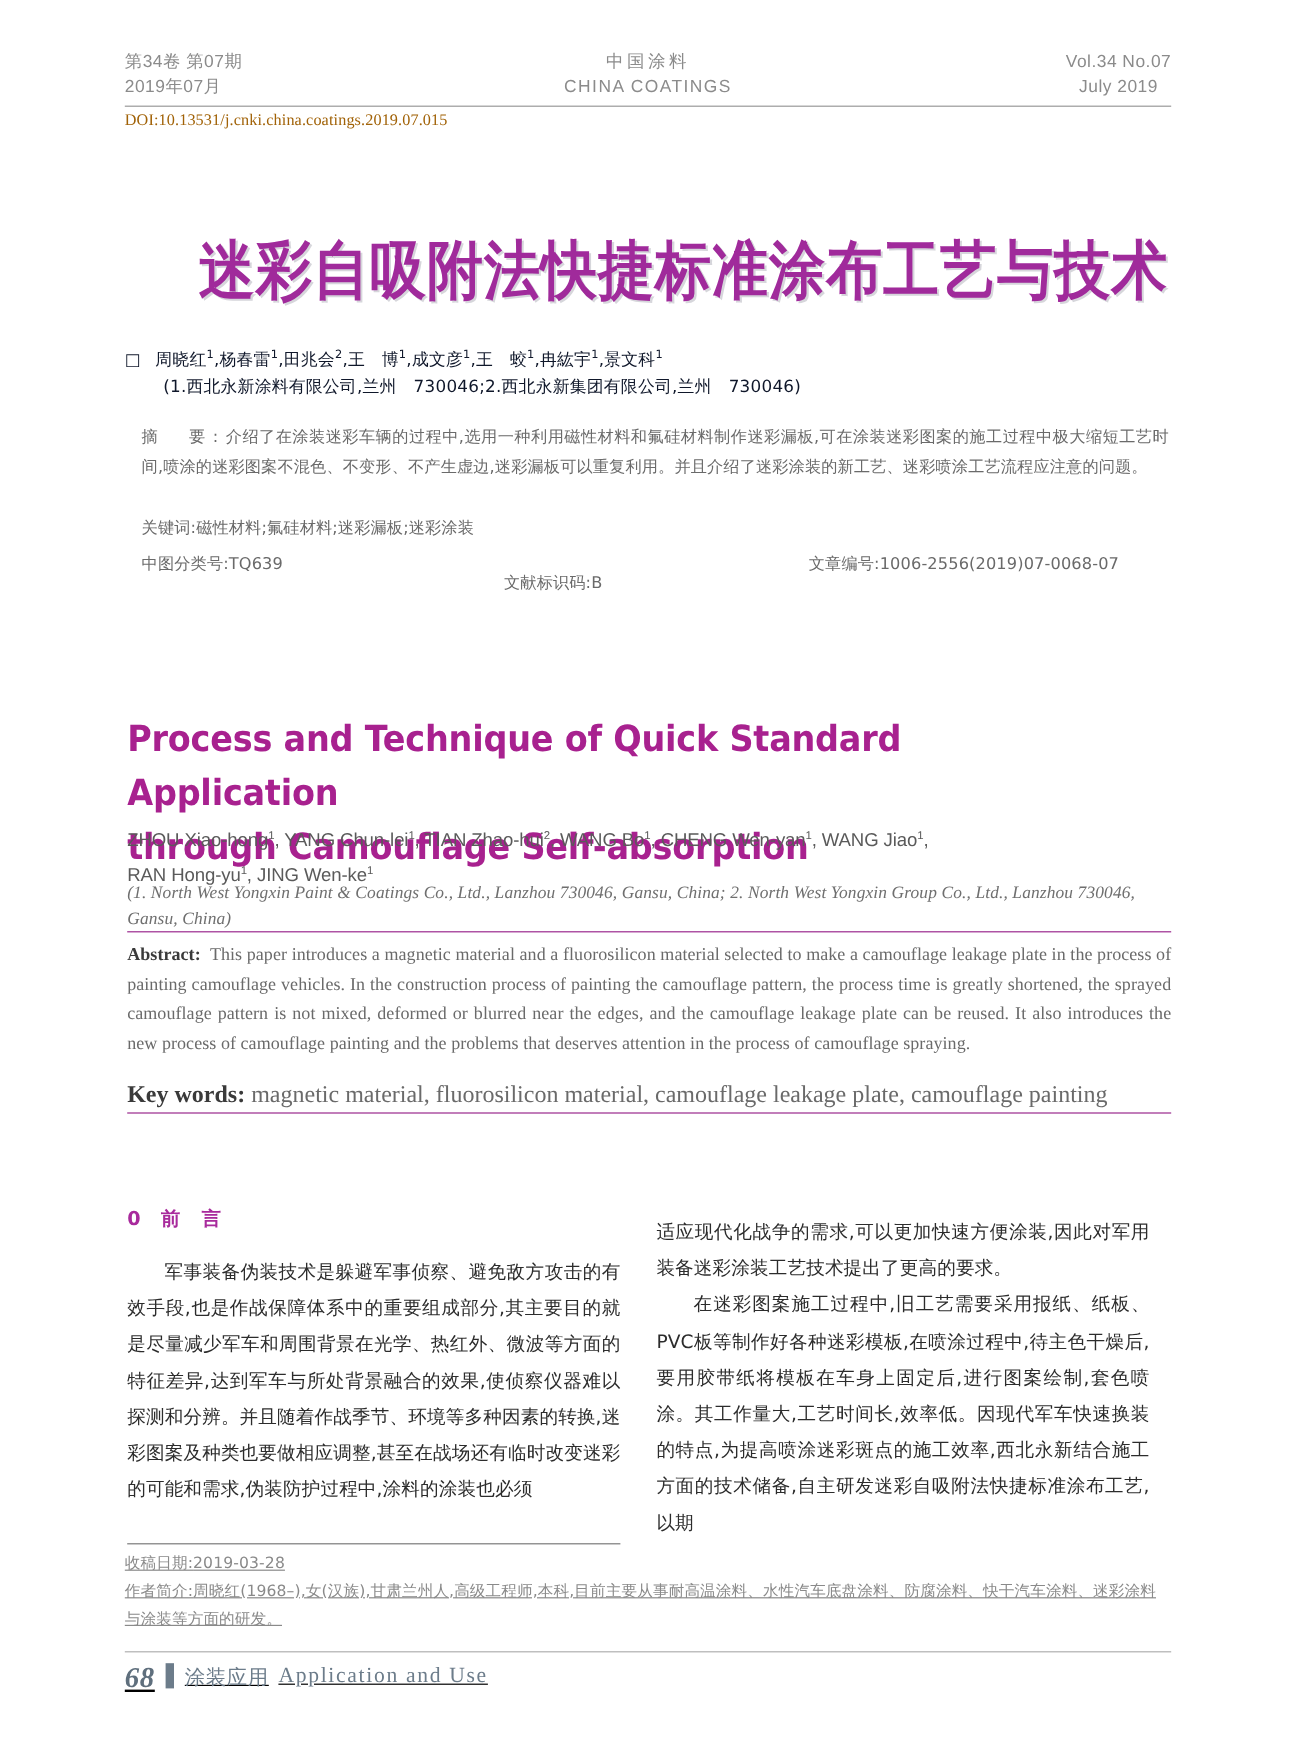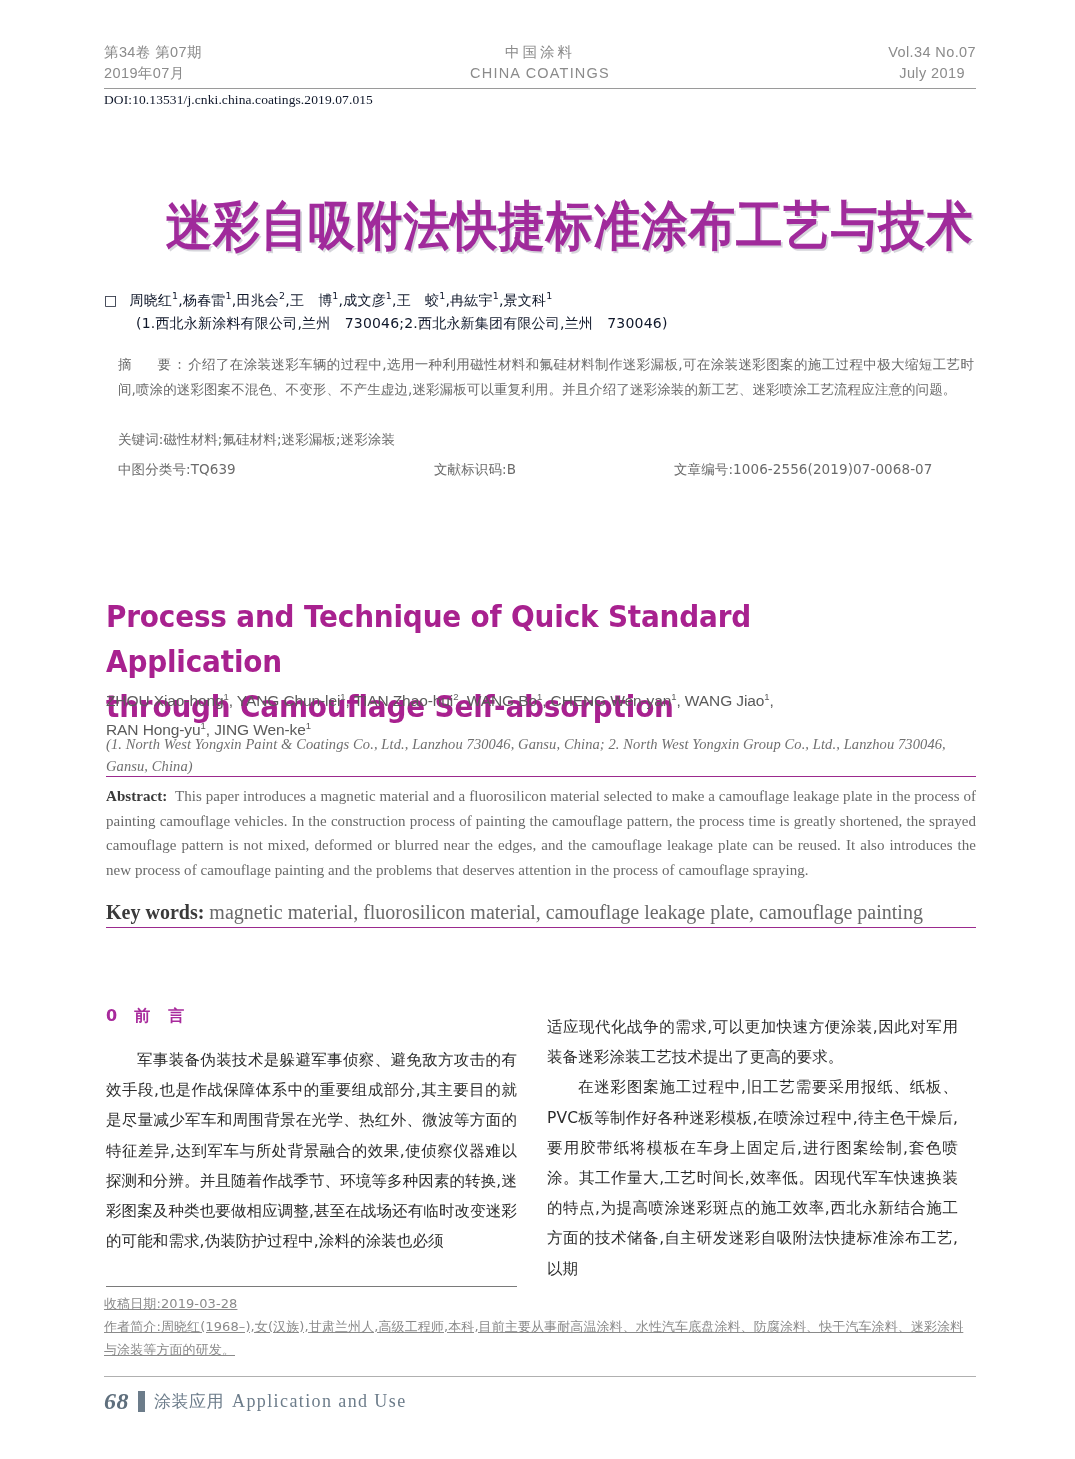--- a/index.html
+++ b/index.html
@@ -54,21 +54,21 @@
     height: 1px;
     background: #9a9a9a;
   }
 
   .doi {
     position: absolute;
     left: 0;
     top: 92px;
     font-family: "Liberation Serif", serif;
     font-size: 13.5px;
-    color: #0f172a;
+    color: #a16207;
     letter-spacing: 0.1px;
     white-space: nowrap;
   }
 
   
   .cn-title {
     position: absolute;
     left: 10px;
     top: 196px;
     width: 862px;
@@ -130,21 +130,21 @@
     position: absolute;
     left: 14px;
     top: 461px;
     width: 856px;
     font-family: "DejaVu Sans", sans-serif;
     font-size: 13.5px;
     color: #6a6a6a;
     letter-spacing: 0.1px;
   }
   .cn-class .c1 { position:absolute; left: 0; }
-  .cn-class .c2 { position:absolute; left: 316px; }
+  .cn-class .c2 { position:absolute; left: 302px; margin-top: 16px; }
   .cn-class .c3 { position:absolute; left: 556px; }
 
   
   .en-title {
     position: absolute;
     left: 2px;
     top: 594px;
     width: 870px;
     font-family: "DejaVu Sans", sans-serif;
     font-weight: bold;
@@ -284,21 +284,22 @@
     width: 872px;
     height: 1px;
     background: #b0b0b0;
   }
   .pagefoot {
     position: absolute;
     left: 0;
     top: 1386px;
     height: 30px;
     display: flex;
-    align-items: center;
+    align-items: flex-start;
+    text-decoration: underline;
   }
   .pg-num {
     font-family: "Liberation Serif", serif;
     font-style: italic;
     font-weight: bold;
     font-size: 24px;
     color: #5f6f7d;
     letter-spacing: 0.5px;
   }
   .pg-bar {

